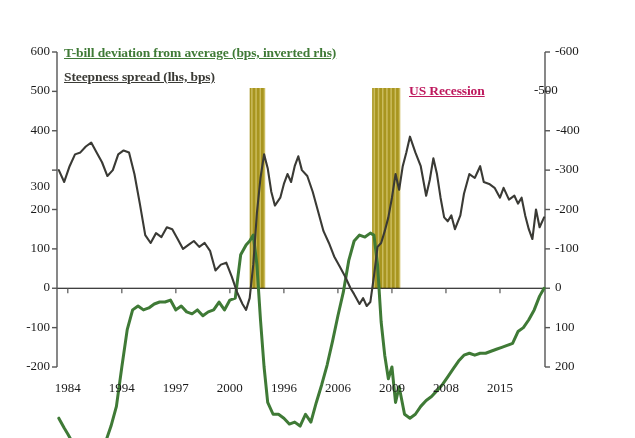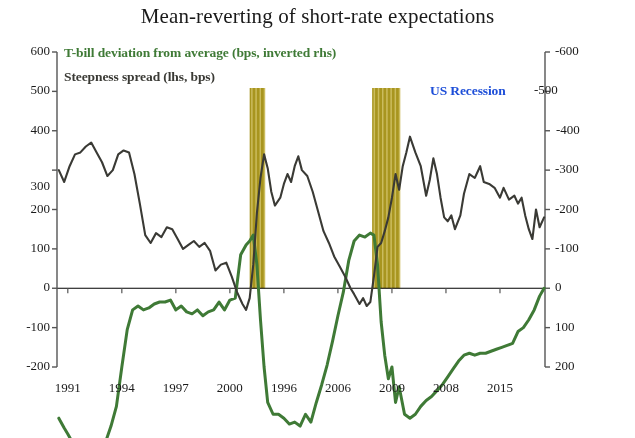--- a/index.html
+++ b/index.html
@@ -27,35 +27,36 @@
     letter-spacing: 0.1px;
     color: #1a1a1a;
     white-space: nowrap;
   }
   .legend-entry {
     position: absolute;
     font-size: 13.5px;
     font-weight: bold;
     white-space: nowrap;
     letter-spacing: -0.1px;
+    text-decoration: underline;
   }
   #legend-tbill {
     left: 64px;
     top: 45px;
     color: #3f7a36;
   }
   #legend-steepness {
     left: 64px;
     top: 69px;
     color: #3a3a35;
   }
   #legend-recession {
-    left: 398px;
+    left: 377px;
     top: 83px;
-    color: #1d4ed8;
+    color: #be185d;
     font-size: 13.5px;
     font-weight: bold;
     padding-left: 32px;
   }
   #plot-svg {
     position: absolute;
     left: 0;
     top: 0;
   }
   .axis-label {
@@ -88,21 +89,20 @@
     color: #1a1a1a;
     white-space: nowrap;
     letter-spacing: -0.05px;
   }
 </style>
 </head>
 <body>
 
 <div id="page">
 
-  <div id="chart-title">Mean-reverting of short-rate expectations</div>
 
   <div class="legend-entry" id="legend-tbill">T-bill deviation from average (bps, inverted rhs)</div>
   <div class="legend-entry" id="legend-steepness">Steepness spread (lhs, bps)</div>
   <div class="legend-entry" id="legend-recession">US Recession</div>
 
   <svg id="plot-svg" width="635" height="438">
       <g>
         <rect x="249.67896678966525" y="88" width="15.306273062733169" height="200.25" fill="#a8951f"></rect>
         <line x1="251.87896678966524" y1="88" x2="251.87896678966524" y2="288.25" stroke="#cbbc5e" stroke-width="1.5"></line>
         <line x1="256.07896678966523" y1="88" x2="256.07896678966523" y2="288.25" stroke="#cbbc5e" stroke-width="1.5"></line>
@@ -169,21 +169,21 @@
     <div class="axis-label ylabel-left" style="left: 8px; top: 358px;">-200</div>
     <div class="axis-label ylabel-right" style="left: 555px; top: 43px;">-600</div>
     <div class="axis-label ylabel-right" style="left: 534px; top: 82.375px;">-500</div>
     <div class="axis-label ylabel-right" style="left: 556px; top: 121.75px;">-400</div>
     <div class="axis-label ylabel-right" style="left: 555px; top: 161.125px;">-300</div>
     <div class="axis-label ylabel-right" style="left: 555px; top: 200.5px;">-200</div>
     <div class="axis-label ylabel-right" style="left: 555px; top: 239.875px;">-100</div>
     <div class="axis-label ylabel-right" style="left: 555px; top: 279.25px;">0</div>
     <div class="axis-label ylabel-right" style="left: 555px; top: 318.625px;">100</div>
     <div class="axis-label ylabel-right" style="left: 555px; top: 358px;">200</div>
-    <div class="xlabel" style="left: 67.8044px; top: 380px;">1991</div>
+    <div class="xlabel" style="left: 67.8044px; top: 380px;">1984</div>
     <div class="xlabel" style="left: 121.827px; top: 380px;">1994</div>
     <div class="xlabel" style="left: 175.849px; top: 380px;">1997</div>
     <div class="xlabel" style="left: 229.871px; top: 380px;">2000</div>
     <div class="xlabel" style="left: 283.893px; top: 380px;">1996</div>
     <div class="xlabel" style="left: 337.915px; top: 380px;">2006</div>
     <div class="xlabel" style="left: 391.937px; top: 380px;">2009</div>
     <div class="xlabel" style="left: 445.959px; top: 380px;">2008</div>
     <div class="xlabel" style="left: 499.982px; top: 380px;">2015</div>
   </div>
 

